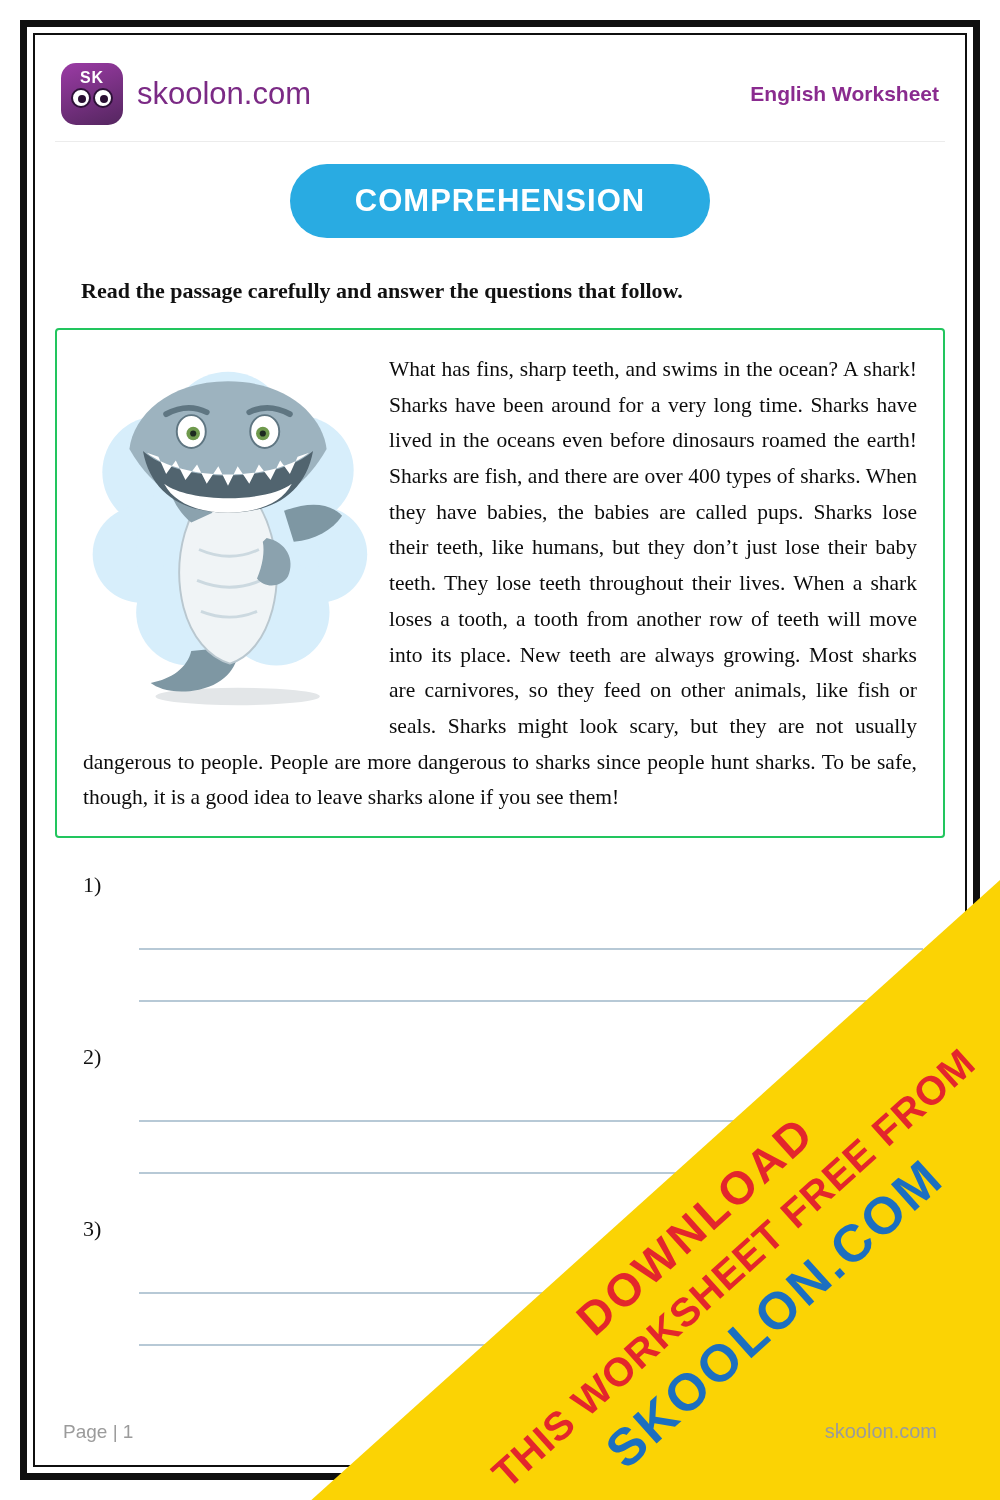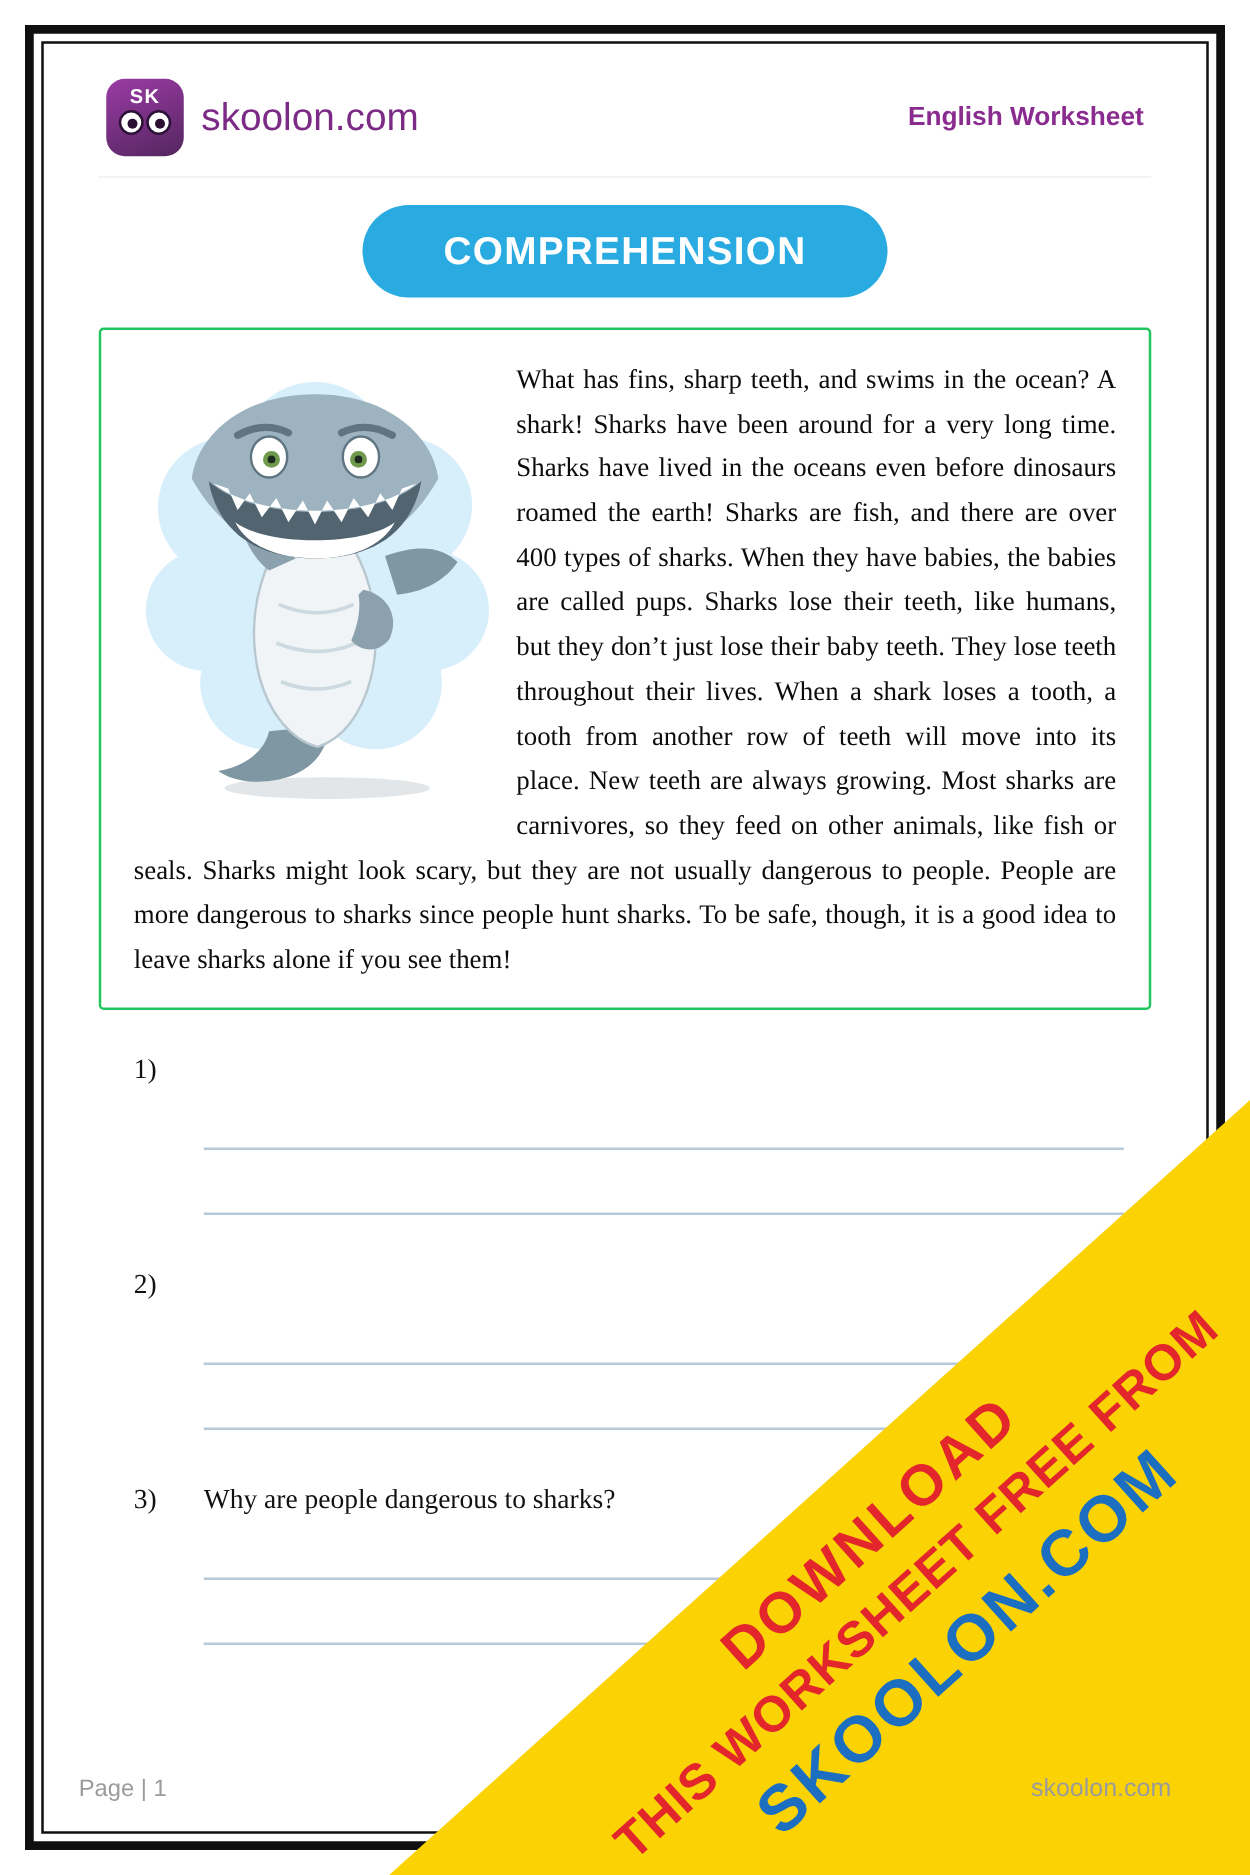--- a/index.html
+++ b/index.html
@@ -10,21 +10,21 @@
   }
 
   
   .frame {
     position:absolute; left:20px; top:20px; right:20px; bottom:20px;
     border:7px solid #0f0f0f; padding:6px; background:#fff;
   }
   .frame-inner {
     width:100%; height:100%;
     border:2px solid #0f0f0f;
-    padding:24px 44px; position:relative; background:#fff;
+    padding:24px 20px; position:relative; background:#fff;
   }
 
   
   .header {
     display:flex; justify-content:space-between; align-items:center;
     padding:4px 6px 16px 6px; border-bottom:1px solid #ececec;
   }
   .brand { display:flex; align-items:center; gap:14px; }
   .logo {
     width:62px; height:62px; border-radius:15px; position:relative;
@@ -123,20 +123,21 @@
         </div>
         <span class="brand-name">skoolon.com</span>
       </div>
       <span class="worksheet-label">English Worksheet</span>
     </div>
 
     <div class="pill">
       <span>COMPREHENSION</span>
     </div>
 
+    <div class="instruction">Read the passage carefully and answer the questions that follow.</div>
 
     <div class="passage-box">
       <svg class="shark" viewBox="0 0 300 370" aria-hidden="true">
         <g fill="#d7eefb">
           <circle cx="78" cy="120" r="58"></circle>
           <circle cx="150" cy="78" r="62"></circle>
           <circle cx="224" cy="118" r="56"></circle>
           <circle cx="244" cy="205" r="50"></circle>
           <circle cx="60" cy="205" r="50"></circle>
           <circle cx="150" cy="200" r="95"></circle>
@@ -185,21 +186,20 @@
         </div>
         <div class="answer-lines">
           <div class="line"></div>
           <div class="line"></div>
         </div>
       </div>
 
       <div class="question-block">
         <div class="question">
           <span class="q-num">3)</span>
-          <span>Why are people dangerous to sharks?</span>
         </div>
         <div class="answer-lines">
           <div class="line"></div>
           <div class="line"></div>
         </div>
       </div>
 
     </div>
 
     <div class="footer-left">Page | 1</div>

